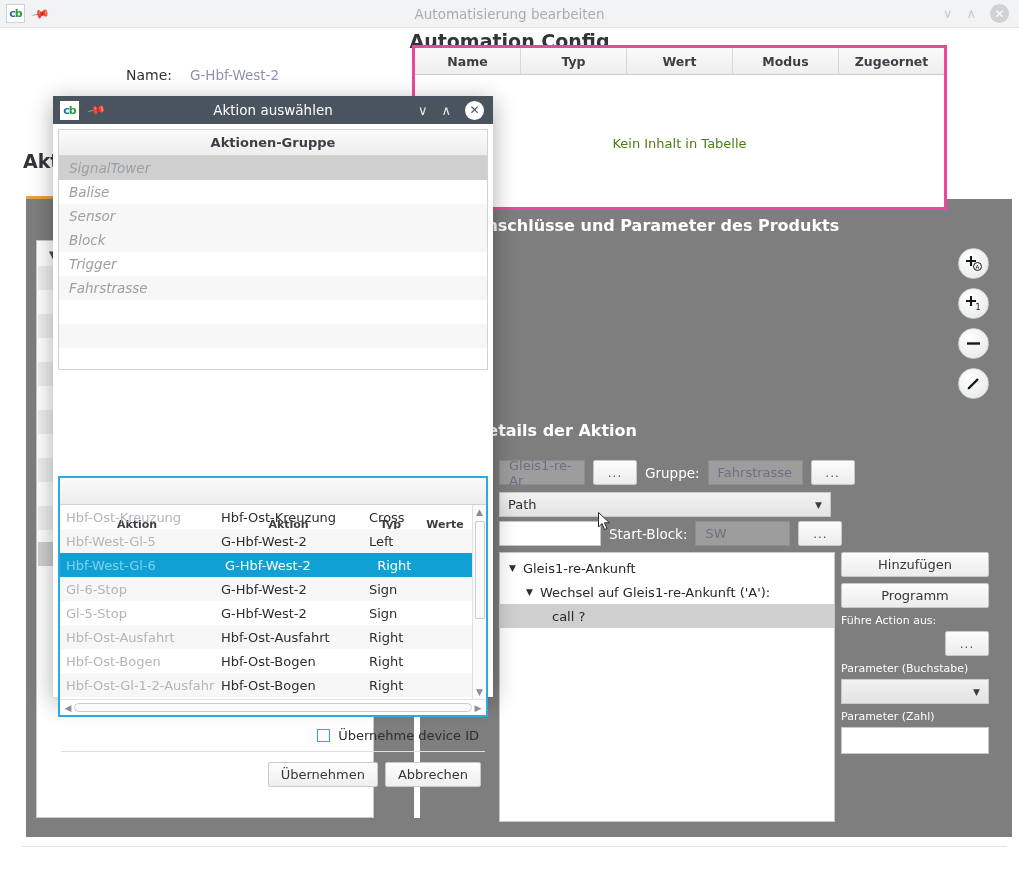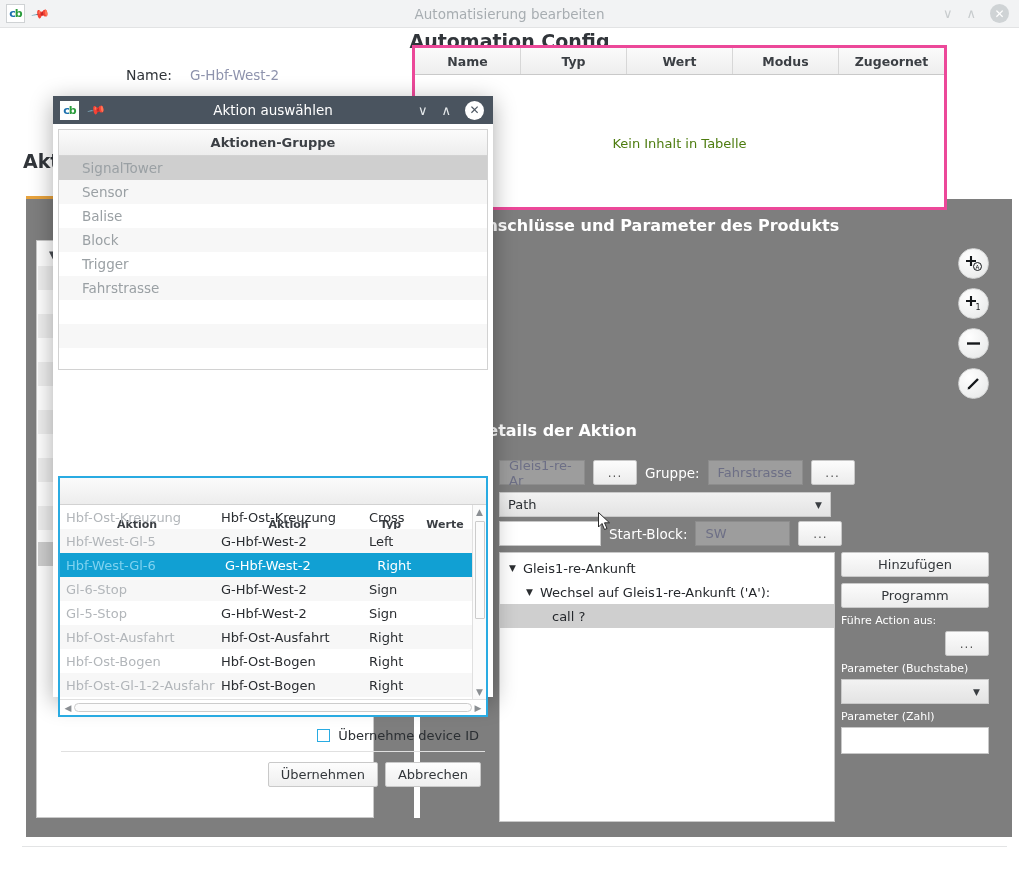--- a/index.html
+++ b/index.html
@@ -206,22 +206,22 @@
   .grp-table {
     position:absolute; left:5px; top:33px; width:430px; height:241px;
     background:#ffffff; border:1px solid #d2d2d2;
   }
   .grp-head {
     height:26px; background:linear-gradient(#fbfbfb,#ededed); border-bottom:1px solid #d2d2d2;
     display:flex; align-items:center; justify-content:center;
     font-size:13px; font-weight:bold; color:#3b3f44;
   }
   .grp-row {
-    height:24px; display:flex; align-items:center; padding-left:23px;
-    font-size:13.5px; color:#9aa0a4;
+    height:24px; display:flex; align-items:center; padding-left:10px;
+    font-size:13.5px; color:#9aa0a4;font-style:italic;
   }
   .grp-row.odd { background:#f7f7f7; }
   .grp-row.selected { background:#cfcfcf; }
   .grp-row.blank { color:transparent; }
 
   .act-table {
     position:absolute; left:5px; top:380px; width:430px; height:241px;
     background:#ffffff; border:2px solid #29abe2;
   }
   .at-head { display:flex; height:27px; background:linear-gradient(#fbfbfb,#ededed); border-bottom:1px solid #d2d2d2; }
@@ -428,22 +428,22 @@
       <div class="dlg-ctrls">
         <div class="dlg-ctrl">∨</div>
         <div class="dlg-ctrl">∧</div>
         <div class="dlg-close">✕</div>
       </div>
     </div>
 
     <div class="grp-table">
       <div class="grp-head">Aktionen-Gruppe</div>
       <div class="grp-row selected">SignalTower</div>
+      <div class="grp-row">Balise</div>
       <div class="grp-row odd">Sensor</div>
-      <div class="grp-row">Balise</div>
       <div class="grp-row odd">Block</div>
       <div class="grp-row">Trigger</div>
       <div class="grp-row odd">Fahrstrasse</div>
       <div class="grp-row blank"></div>
       <div class="grp-row blank odd"></div>
       <div class="grp-row blank"></div>
     </div>
 
     <div class="act-table">
       <div class="at-head">

